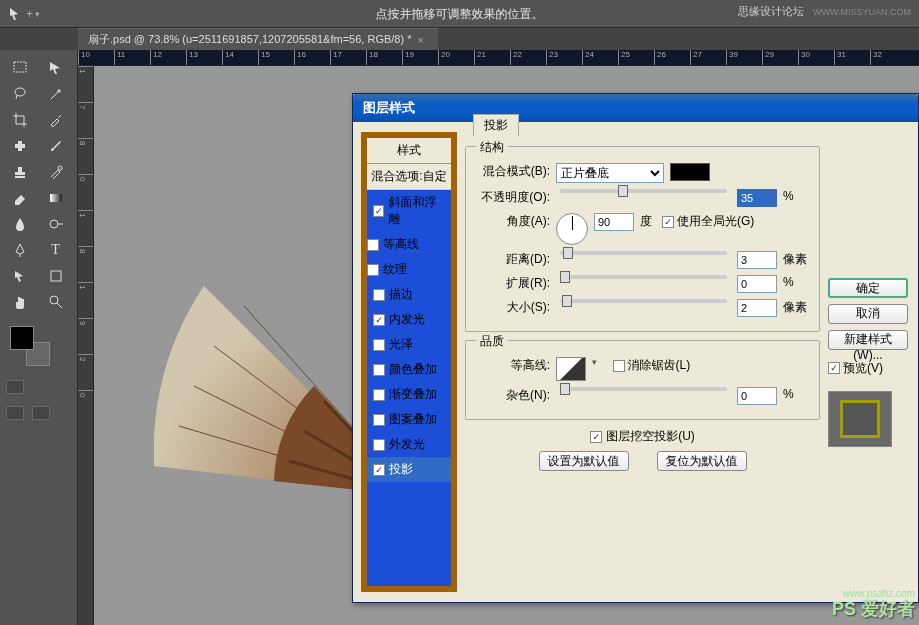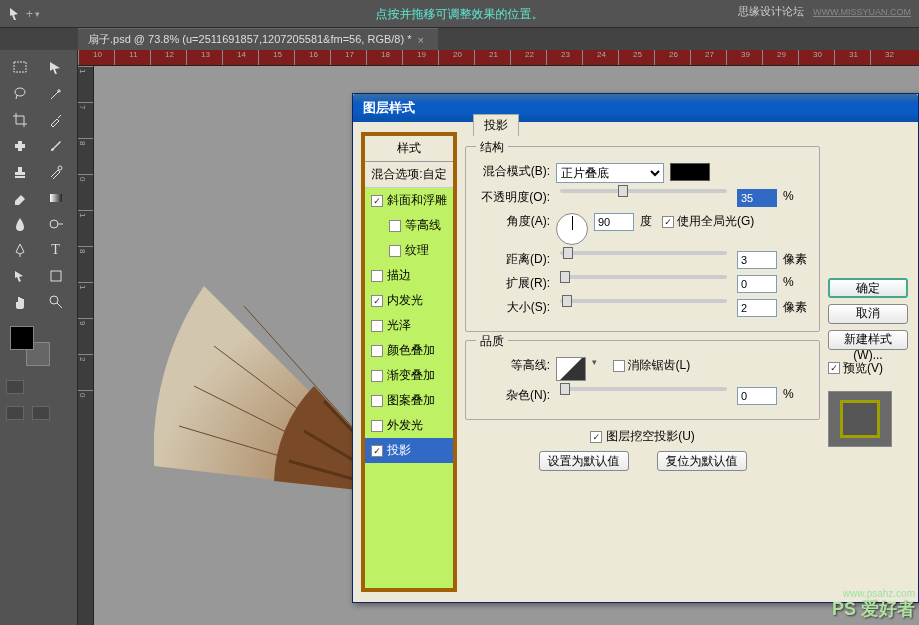--- a/index.html
+++ b/index.html
@@ -1,31 +1,31 @@
 <!DOCTYPE html>
 <html><head>
 <meta charset="utf-8">
 <style>
 * { box-sizing: border-box; margin: 0; padding: 0; font-family: "Microsoft YaHei", sans-serif; }
 body { width: 919px; height: 625px; background: #535353; overflow: hidden; position: relative; }
 
 
 .menubar { height: 28px; background: #535353; border-bottom: 1px solid #2a2a2a; display: flex; align-items: center; padding: 0 8px; }
 .tool-selector { display: flex; align-items: center; color: #ddd; font-size: 12px; }
-.hint-bar { position: absolute; top: 6px; left: 50%; transform: translateX(-50%); color: #5eead4; font-size: 12px; }
+.hint-bar { position: absolute; top: 6px; left: 50%; transform: translateX(-50%); color: #e5e5e5; font-size: 12px; }
 .brand { position: absolute; top: 4px; right: 8px; color: #ccc; font-size: 11px; }
-.brand .url { color: #888; font-size: 9px; margin-left: 6px; text-decoration: underline; }
+.brand .url { color: #888; font-size: 9px; margin-left: 6px; }
 
 
 .tabbar { height: 22px; background: #434343; display: flex; align-items: flex-end; padding-left: 78px; }
 .doc-tab { background: #535353; color: #ddd; font-size: 11px; padding: 3px 14px 3px 10px; border-top: 1px solid #666; display: flex; align-items: center; gap: 6px; }
 .doc-tab .x { color: #aaa; cursor: pointer; }
 
 
-.ruler-h { position: absolute; top: 50px; left: 78px; right: 0; height: 16px; background: #7f1d1d; border-bottom: 1px solid #222; display: flex; overflow: hidden; text-align: center; }
+.ruler-h { position: absolute; top: 50px; left: 78px; right: 0; height: 16px; background: #0f172a; border-bottom: 1px solid #222; display: flex; overflow: hidden; }
 .ruler-h .tick { flex: 0 0 36px; border-left: 1px solid #888; color: #aaa; font-size: 8px; padding-left: 2px; }
 .ruler-v { position: absolute; top: 66px; left: 78px; width: 16px; bottom: 0; background: #3d3d3d; border-right: 1px solid #222; display: flex; flex-direction: column; overflow: hidden; }
 .ruler-v .tick { flex: 0 0 36px; border-top: 1px solid #888; color: #aaa; font-size: 8px; writing-mode: vertical-lr; padding-top: 2px; }
 
 
 .tools { position: absolute; top: 50px; left: 0; width: 78px; bottom: 0; background: #535353; border-right: 1px solid #2a2a2a; padding: 6px 4px; }
 .tools-grid { display: grid; grid-template-columns: 1fr 1fr; gap: 2px; }
 .tool-btn { width: 32px; height: 24px; display: flex; align-items: center; justify-content: center; color: #ddd; cursor: pointer; border-radius: 2px; }
 .swatch { margin-top: 12px; position: relative; width: 40px; height: 40px; margin-left: 6px; }
 .swatch .fg { position: absolute; width: 24px; height: 24px; background: #000; border: 1px solid #888; top: 0; left: 0; }
@@ -36,25 +36,25 @@
 .canvas-area { position: absolute; top: 66px; left: 94px; right: 0; bottom: 0; background: #989898; }
 .fan { position: absolute; top: 200px; left: 60px; width: 260px; height: 240px; }
 .fan-arc { width: 100%; height: 100%; }
 
 
 .dialog { position: absolute; top: 93px; left: 352px; width: 567px; height: 510px; background: #ece9d8; border: 1px solid #0a246a; box-shadow: 2px 2px 6px rgba(0,0,0,0.4); }
 .dlg-title { height: 28px; background: linear-gradient(to bottom, #3a6ea5, #0a5bc4, #0a5bc4, #074fa8); color: #fff; font-size: 13px; font-weight: bold; padding: 5px 10px; border-radius: 2px 2px 0 0; }
 .dlg-body { display: flex; height: calc(100% - 28px); padding: 10px 8px; gap: 8px; }
 
 
-.styles-list { width: 96px; border: 4px solid #a16207; background: #bef264; font-size: 12px; }
+.styles-list { width: 96px; border: 6px solid #a16207; background: #1d4ed8; font-size: 12px; }
 .styles-list .hdr { text-align: center; padding: 4px; border-bottom: 1px solid #999; background: #ece9d8; }
 .styles-list .sub-hdr { text-align: center; padding: 4px; border-bottom: 1px solid #ccc; background: #ece9d8; }
 .styles-list .item { padding: 4px 6px; display: flex; align-items: center; gap: 4px; cursor: pointer; }
-.styles-list .item.indent { padding-left: 24px; }
+.styles-list .item.indent { padding-left: 0; }
 .styles-list .item.selected { background: #316ac5; color: #fff; }
 .chk { width: 12px; height: 12px; border: 1px solid #888; background: #fff; display: inline-flex; align-items: center; justify-content: center; font-size: 9px; color: #222; }
 
 
 .mid-panel { flex: 1; font-size: 12px; }
 .fieldset { border: 1px solid #aaa; border-radius: 2px; padding: 10px 8px 8px; margin-bottom: 8px; position: relative; }
 .fieldset .legend { position: absolute; top: -8px; left: 10px; background: #ece9d8; padding: 0 4px; font-size: 12px; }
 .tab-label { position: absolute; top: -18px; left: 8px; background: #ece9d8; border: 1px solid #aaa; border-bottom: none; padding: 2px 10px; font-size: 12px; }
 .row { display: flex; align-items: flex-start; margin: 6px 0; gap: 6px; }
 .row .lbl { width: 76px; text-align: right; }

